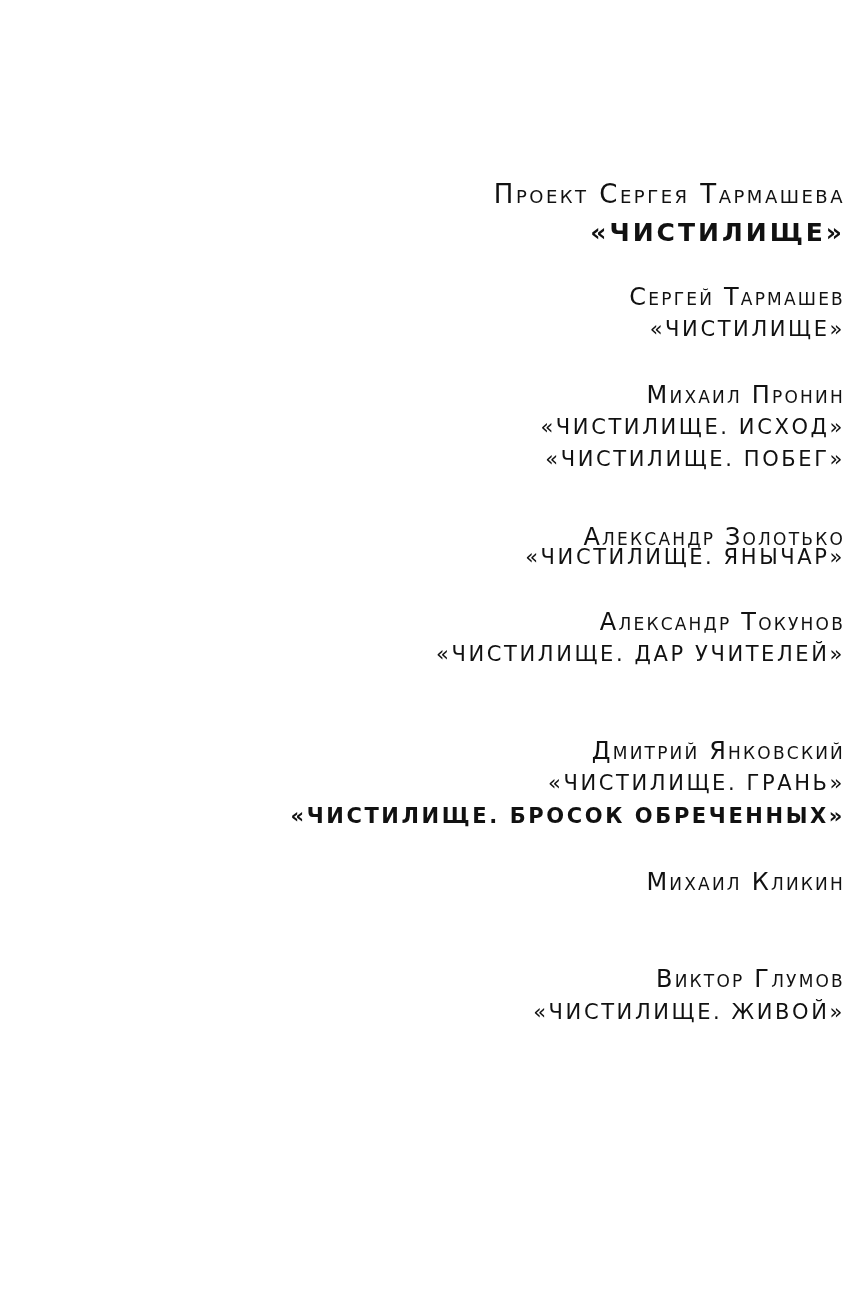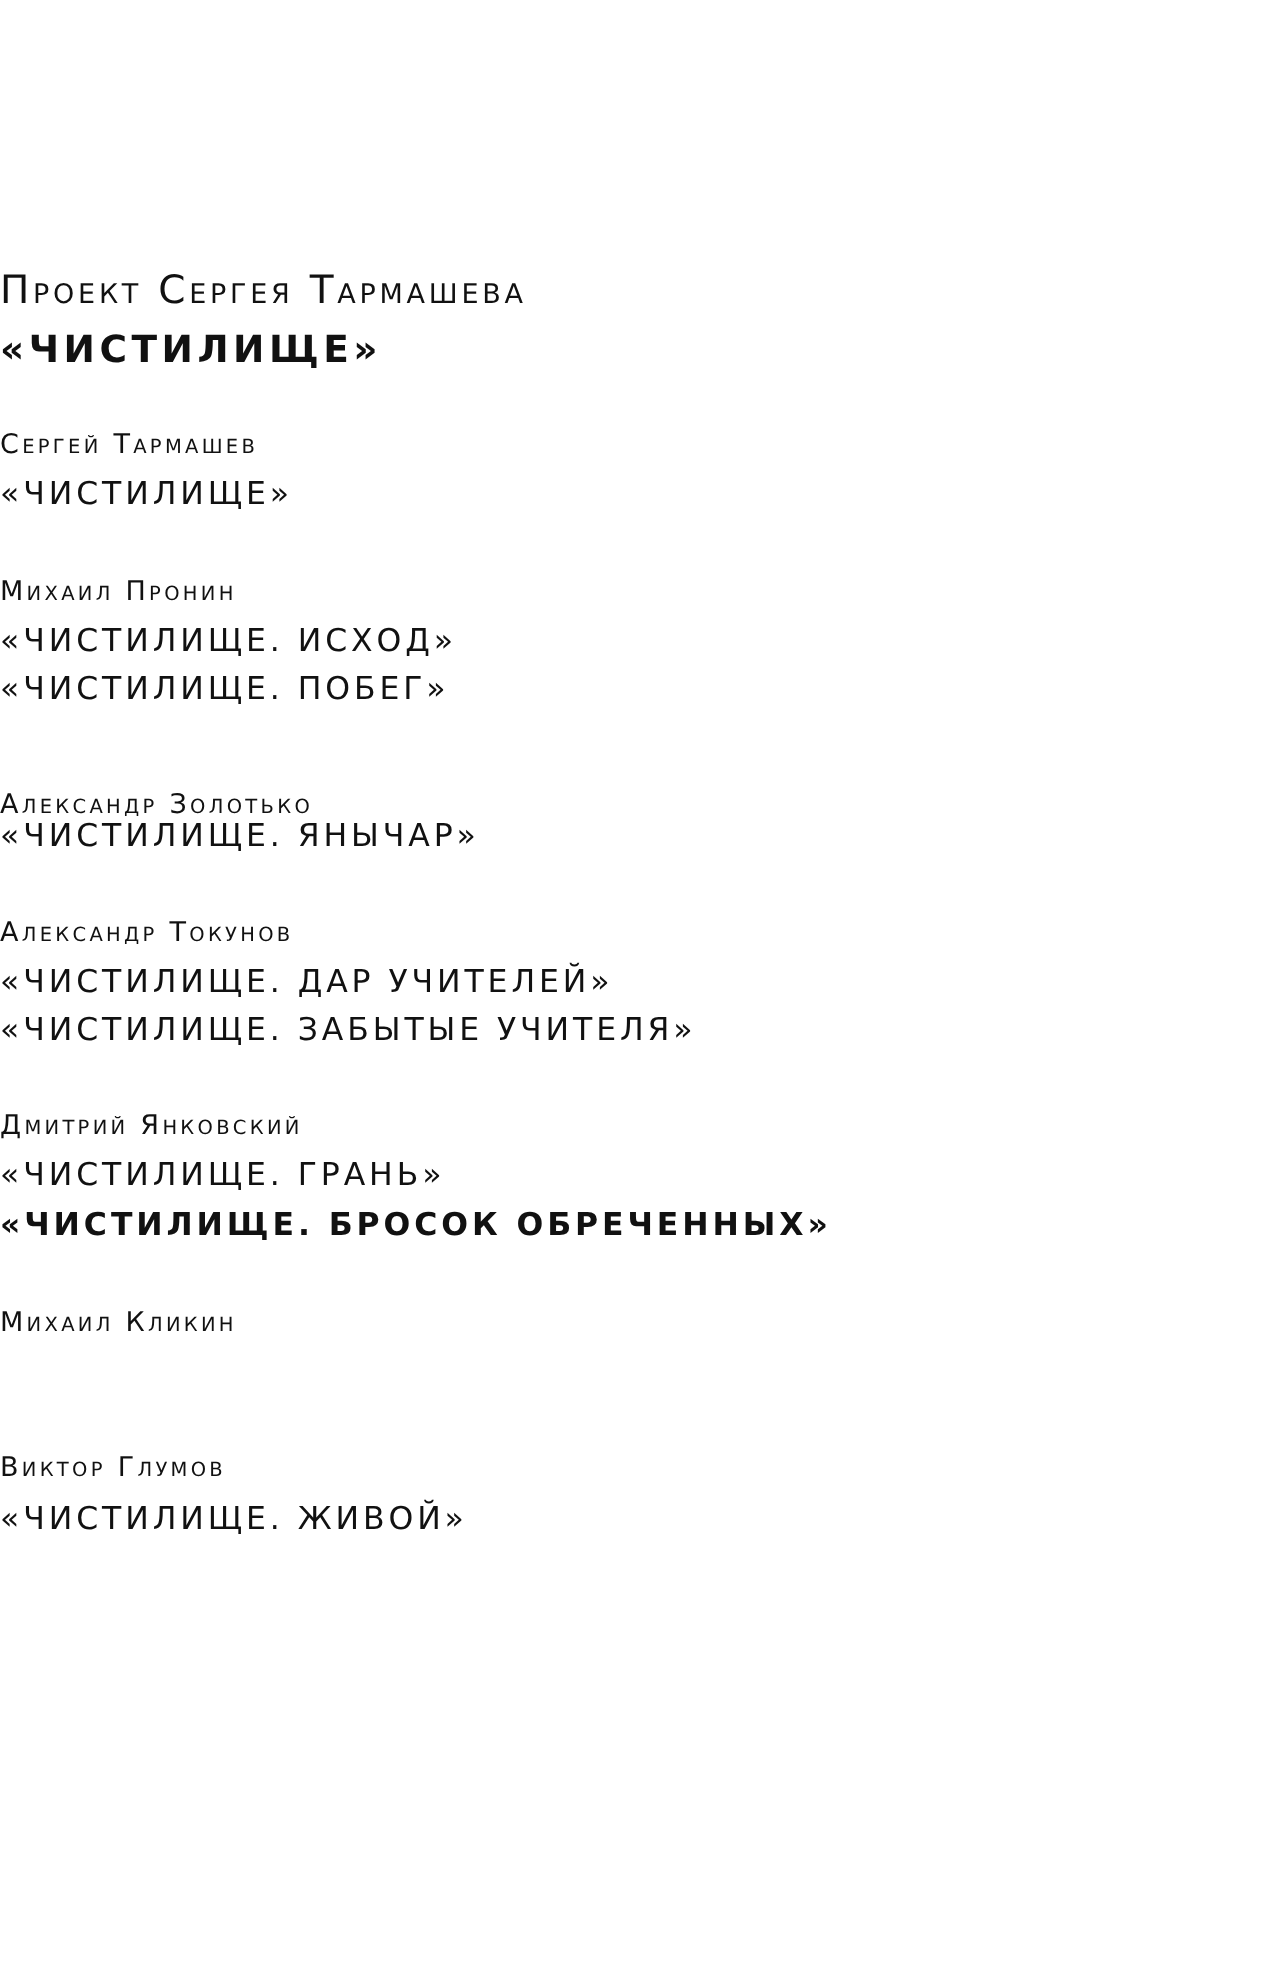--- a/index.html
+++ b/index.html
@@ -1,21 +1,21 @@
 <!DOCTYPE html>
 <html><head>
   <meta charset="utf-8">
   <style>
     html, body { margin: 0; padding: 0; background: #ffffff; }
     body { width: 845px; height: 1312px; position: relative; overflow: hidden;
            font-family: "DejaVu Sans", sans-serif; color: #111; }
     .page { position: absolute; left: 0; top: 0; width: 845px; height: 1312px; }
-    .line { position: absolute; left: 0; width: 845px; text-align: left;
+    .line { position: absolute; left: 0; width: 845px; text-align: right;
             font-size: 21px; letter-spacing: 2.6px; white-space: nowrap; line-height: 26px; }
-    .author { font-variant: small-caps; letter-spacing: 2.2px; font-size: 18px; }
+    .author { font-variant: small-caps; letter-spacing: 2.2px; font-size: 24px; }
     .title { text-transform: uppercase; }
     .header { font-variant: small-caps; font-size: 26px; letter-spacing: 2.5px; }
     .bold { font-weight: bold; }
     .main-title { font-size: 25px; letter-spacing: 3px; }
   </style>
 </head>
 <body>
 
 <div class="page">
   <div class="line header" style="top:181px">Проект Сергея Тармашева</div>
@@ -26,21 +26,20 @@
 
   <div class="line author" style="top:382px">Михаил Пронин</div>
   <div class="line title" style="top:414px">«ЧИСТИЛИЩЕ. ИСХОД»</div>
   <div class="line title" style="top:446px">«ЧИСТИЛИЩЕ. ПОБЕГ»</div>
 
   <div class="line author" style="top:524px">Александр Золотько</div>
   <div class="line author" style="top:609px">Александр Токунов</div>
 
   <div class="line title" style="top:544px">«ЧИСТИЛИЩЕ. ЯНЫЧАР»</div>
   <div class="line title" style="top:641px">«ЧИСТИЛИЩЕ. ДАР УЧИТЕЛЕЙ»</div>
-  <div class="line title" style="top:673px">«ЧИСТИЛИЩЕ. ЗАБЫТЫЕ УЧИТЕЛЯ»</div>
 
   <div class="line author" style="top:738px">Дмитрий Янковский</div>
   <div class="line title" style="top:770px">«ЧИСТИЛИЩЕ. ГРАНЬ»</div>
   <div class="line author" style="top:869px">Михаил Кликин</div>
 
   <div class="line title bold" style="top:803px">«ЧИСТИЛИЩЕ. БРОСОК ОБРЕЧЕННЫХ»</div>
 
   <div class="line author" style="top:966px">Виктор Глумов</div>
   <div class="line title" style="top:999px">«ЧИСТИЛИЩЕ. ЖИВОЙ»</div>
 </div>

